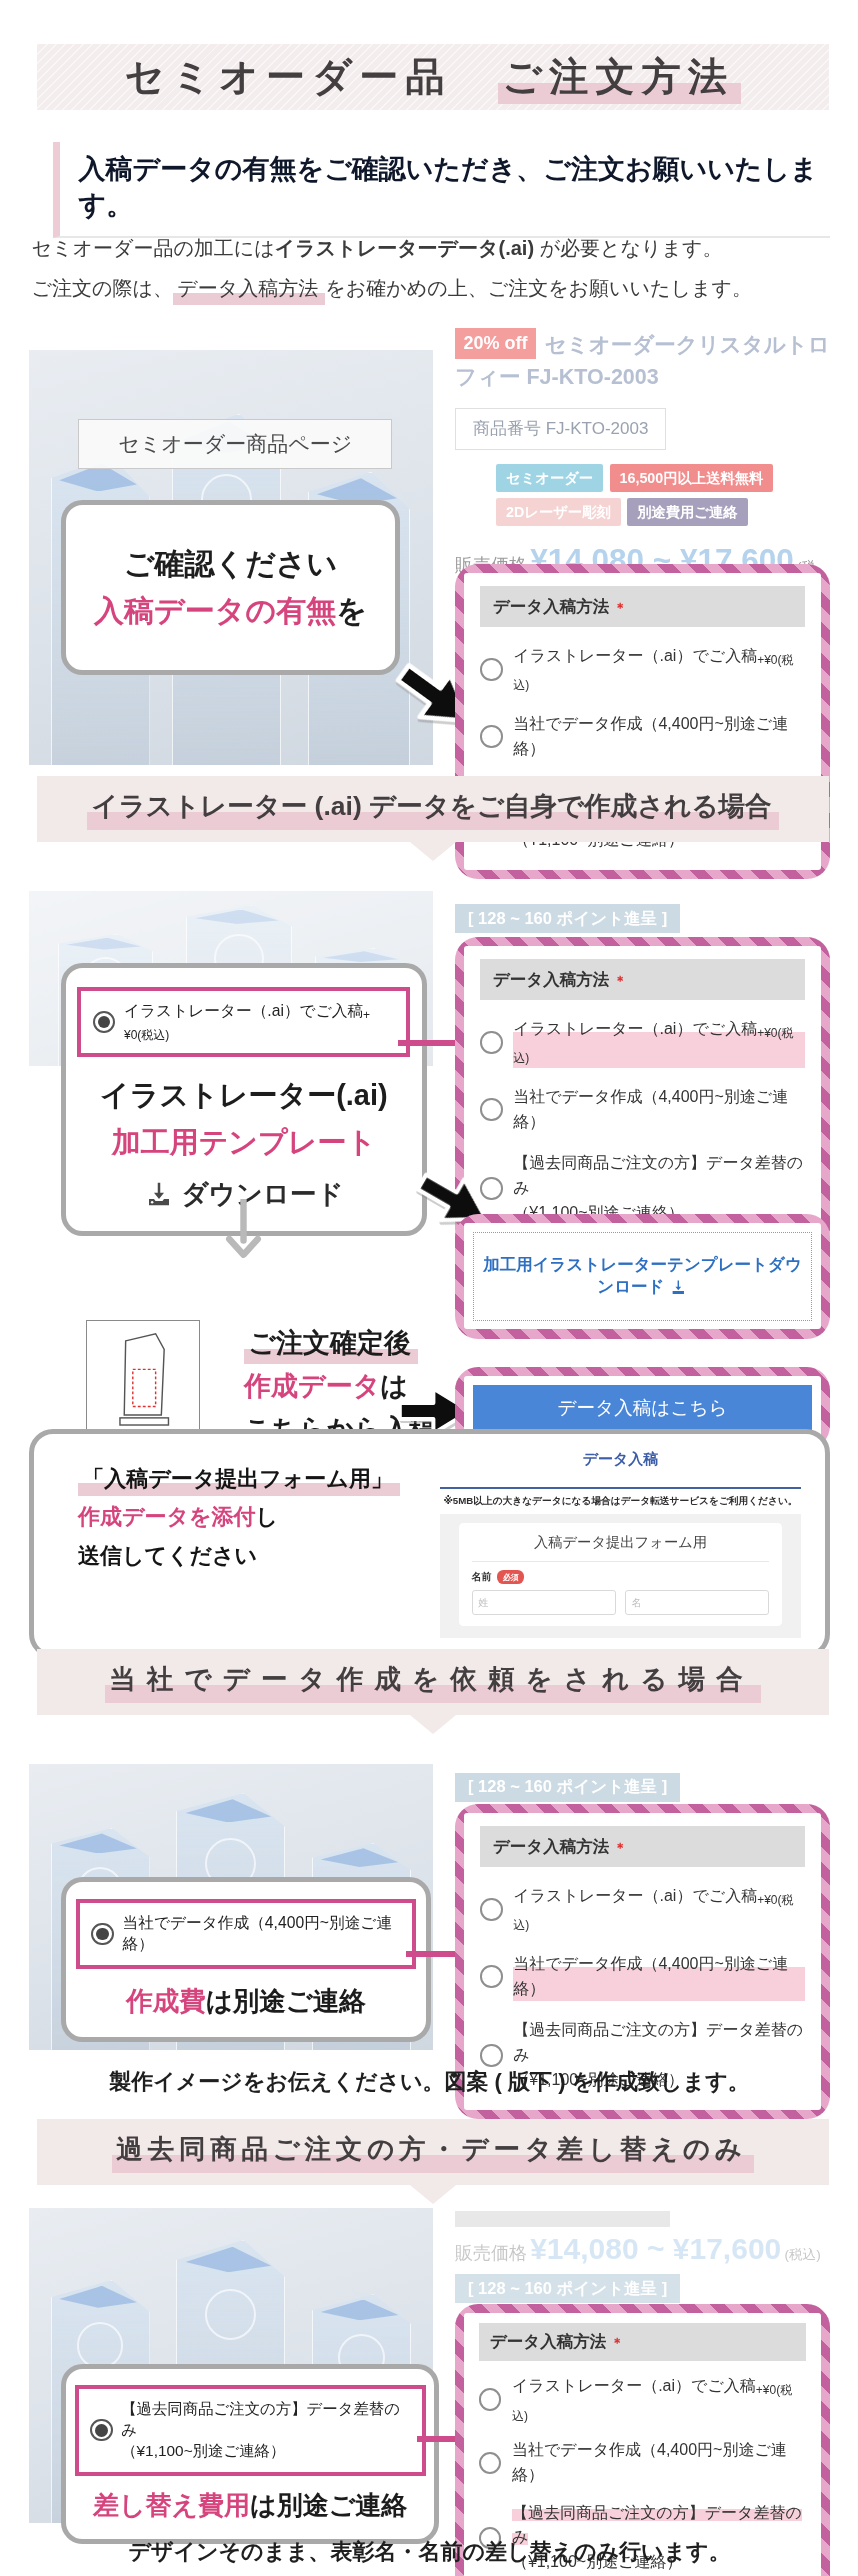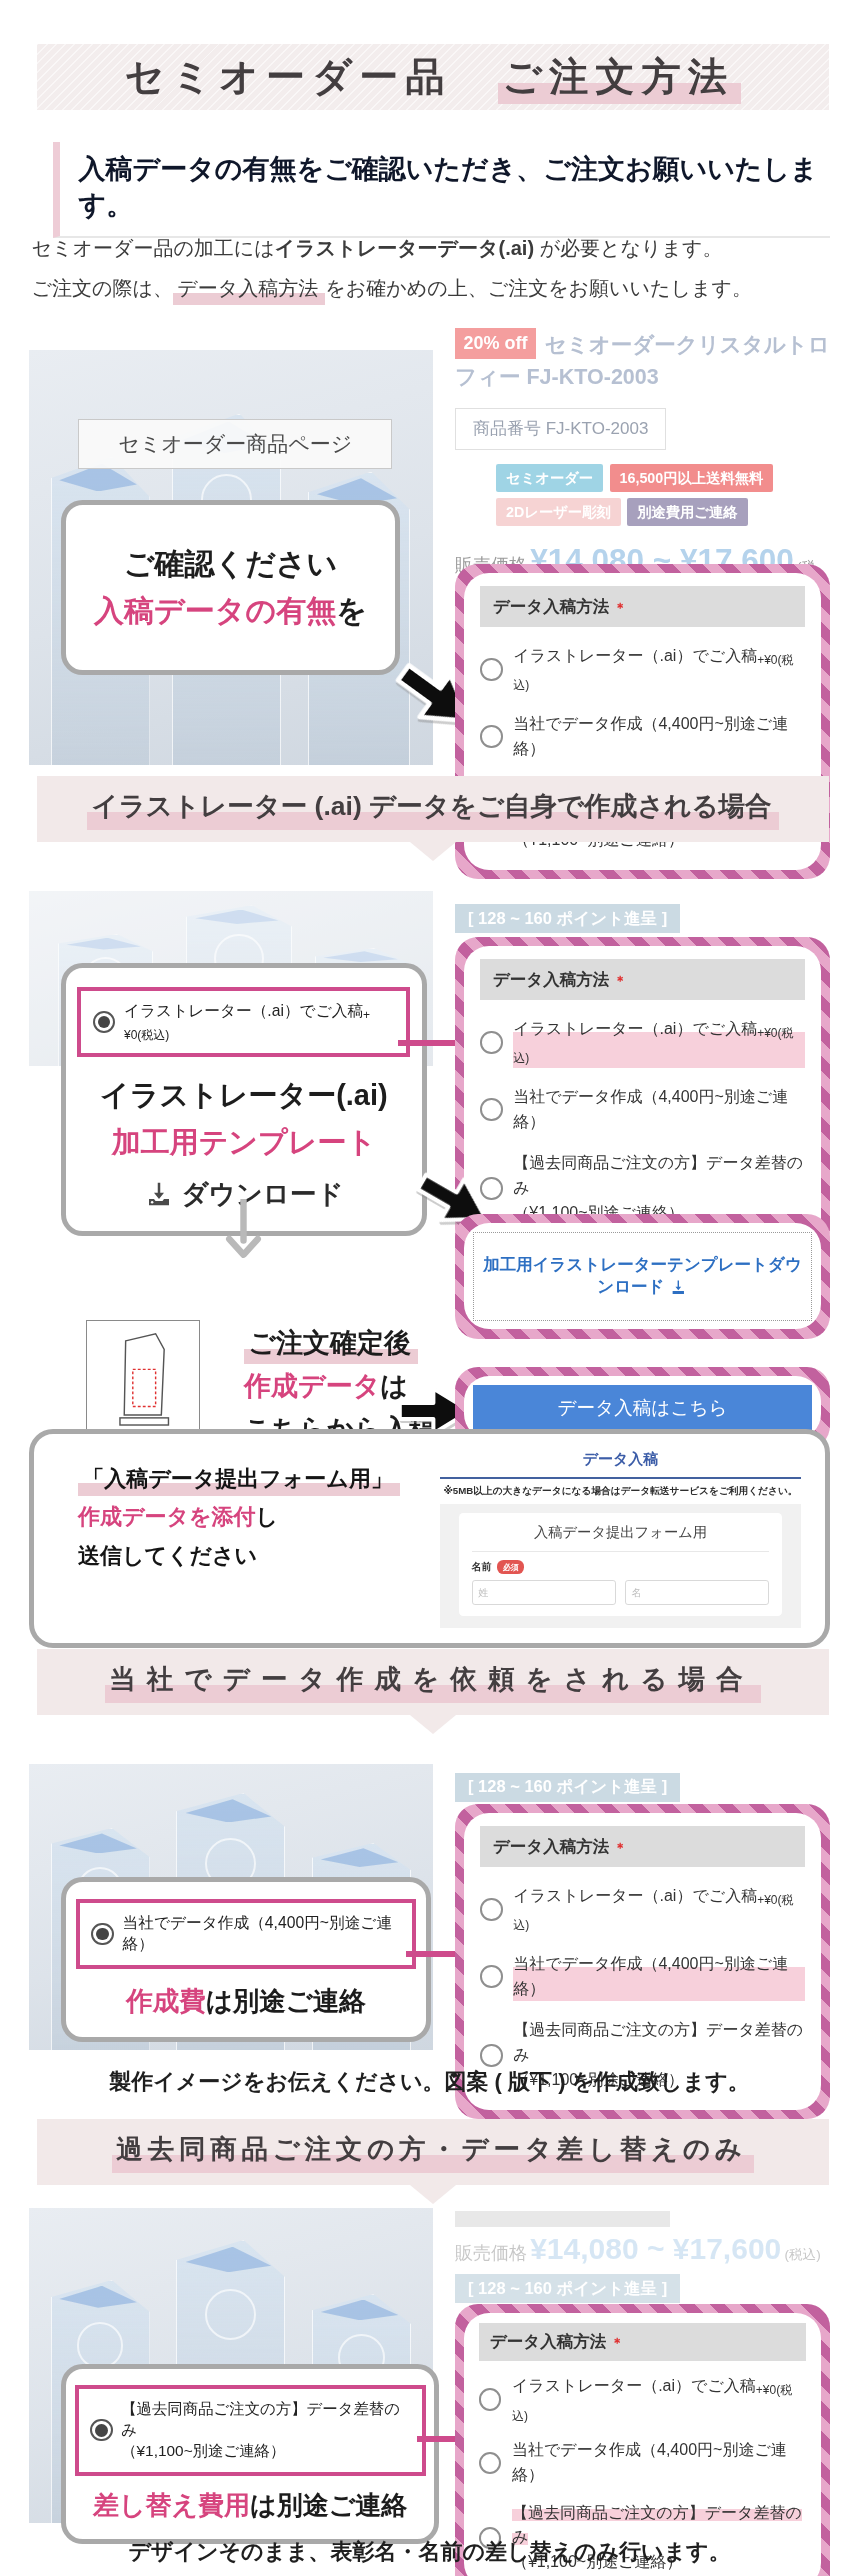--- a/index.html
+++ b/index.html
@@ -45,21 +45,21 @@
   .pinkbox{border:4.3px solid #ce4b8c;background:#fff;display:flex;align-items:center;gap:8.6px;
            padding:10px 11.4px;font-size:15.7px;color:#222;text-align:left;}
   .radio{width:18.6px;height:18.6px;border:2.1px solid #8f8f8f;border-radius:50%;background:#fff;flex:none;display:inline-block;}
   .radio.sel{border-color:#555;position:relative;}
   .radio.sel::after{content:"";position:absolute;inset:2.9px;border-radius:50%;background:#454545;}
   .sfx{font-size:12px;vertical-align:-2.9px;}
 
   
   .sp{position:absolute;background:repeating-linear-gradient(45deg,#c2619e 0 10.7px,#e7a7ca 10.7px 21.5px);
       border-radius:23px;padding:9.3px;}
-  .sp-in{background:#fff;border-radius:25px;padding:13px 15.7px 17px;}
+  .sp-in{background:#fff;border-radius:3px;padding:13px 15.7px 17px;}
   .opt-h{background:#dcdcdc;padding:9.3px 13px;font-size:16.5px;font-weight:bold;color:#333;}
   .req{color:#e03131;font-size:13px;font-weight:bold;}
   .opt{display:flex;align-items:center;gap:10.7px;margin-top:17px;font-size:16px;color:#333;}
   .opt .txt{line-height:1.55;}
   .hl{background:linear-gradient(180deg,rgba(0,0,0,0) 30%,#f7d0db 30%);}
 
   .connector{position:absolute;height:6.4px;background:#ce4b8c;}
 
   
   .off-badge{display:inline-block;background:#f49e9e;color:#fff;font-size:18px;font-weight:bold;
@@ -86,21 +86,21 @@
            justify-content:center;border:none;width:100%;cursor:pointer;font-family:inherit;}
   .thumb{position:absolute;width:114px;text-align:center;}
   .thumb .tb{background:#fff;border:1.4px solid #8a8a8a;height:120px;display:flex;align-items:center;justify-content:center;}
   .thumb .cap{font-size:21px;color:#222;margin-top:5.7px;}
   .steps{position:absolute;font-size:27px;font-weight:600;color:#1c1c1c;line-height:1.6;}
 
   
   .formbox{position:absolute;left:0;right:0;background:#fff;border:5px solid #a9a9a9;border-radius:24px;
            display:grid;grid-template-columns:1fr 361px;gap:18.6px;padding:15.7px 24px;}
   .fcap{font-size:22px;font-weight:bold;color:#151515;line-height:1.75;padding:10px 0 0 20px;}
-  .fs-title{color:#3c5da8;font-size:15px;font-weight:bold;text-align:center;padding-bottom:8px;border-bottom:2.1px solid #43619f;}
+  .fs-title{color:#3c5da8;font-size:15px;font-weight:bold;text-align:center;padding-bottom:18px;border-bottom:2.1px solid #43619f;}
   .fs-note{font-size:9.7px;font-weight:bold;color:#2e2e2e;text-align:center;margin:6.4px 0;}
   .fs-gray{background:#f1f1f1;padding:8.6px 18.6px 11.4px;}
   .fs-card{background:#fff;border-radius:4.3px;padding:10px 13px 11.4px;}
   .fs-card-title{font-size:14.3px;color:#444;text-align:center;padding-bottom:8.6px;border-bottom:0.7px solid #e8e8e8;}
   .fs-name{margin-top:8.6px;display:flex;align-items:center;gap:5.7px;font-size:10px;font-weight:bold;color:#333;}
   .fs-req{background:#e25551;color:#fff;font-size:7.9px;font-weight:bold;padding:1.4px 5.7px;border-radius:6.4px;}
   .fs-inputs{display:flex;gap:8.6px;margin-top:5.7px;}
   .fs-inputs input{width:46%;height:23px;border:0.7px solid #d9d9d9;border-radius:2.9px;font-size:10px;
                    padding:0 5.7px;color:#333;font-family:inherit;}
   .fs-inputs input::placeholder{color:#bdbdbd;}

